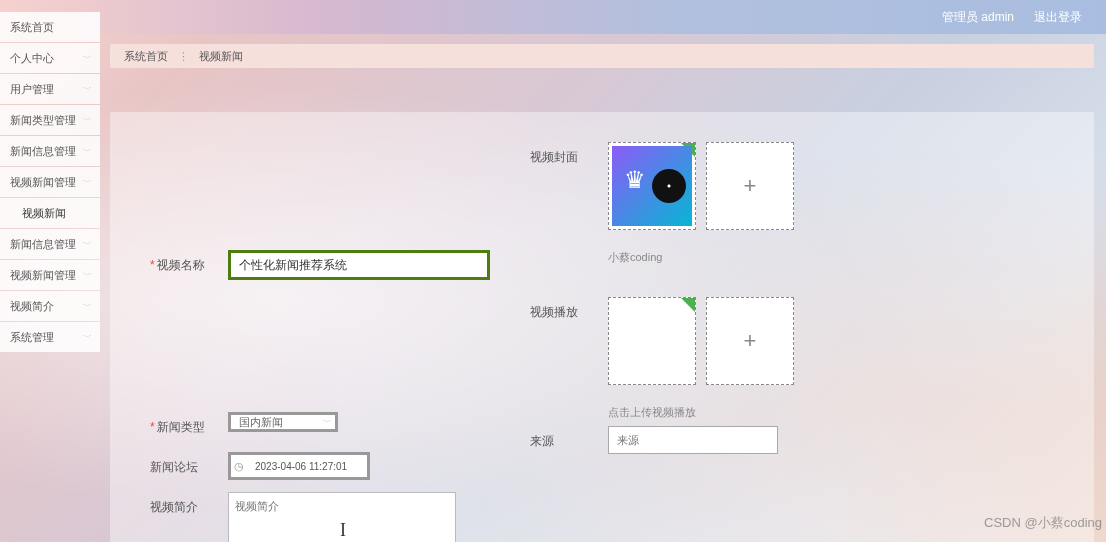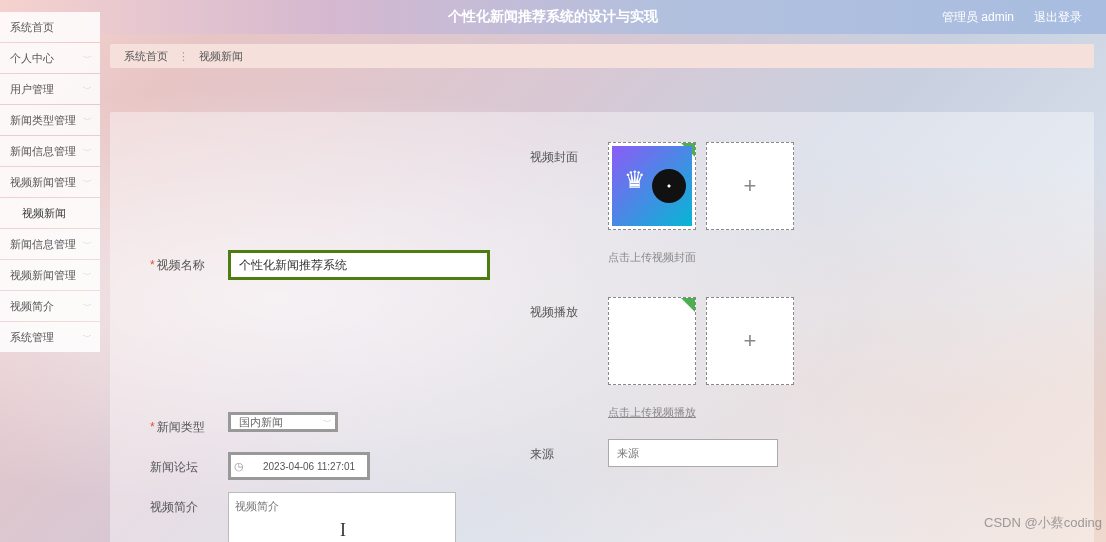--- a/index.html
+++ b/index.html
@@ -134,21 +134,21 @@
       position: absolute;
       right: 6px; top: 50%; transform: translateY(-50%);
       color: #aaa;
       font-size: 9px;
       pointer-events: none;
     }
     .date-wrap {
       position: relative;
       flex: 0 0 142px;
     }
-    .date-wrap .form-input { width: 100%; padding-left: 32px; font-size: 10px; color: #555; height: 28px; border-color: #999; }
+    .date-wrap .form-input { width: 100%; padding-left: 24px; font-size: 10px; color: #555; height: 28px; border-color: #999; }
     .date-wrap .clock {
       position: absolute;
       left: 6px; top: 50%; transform: translateY(-50%);
       color: #999;
       font-size: 11px;
       pointer-events: none;
     }
     .textarea {
       flex: 1;
       max-width: 228px;
@@ -244,21 +244,20 @@
       font-size: 13px;
       z-index: 5;
       pointer-events: none;
     }
   </style>
 </head>
 <body>
 <div class="bg-overlay"></div>
 
 <div class="topbar">
-  <div class="topbar-title">个性化新闻推荐系统的设计与实现</div>
   <div class="topbar-right">
     <span>管理员 admin</span>
     <span>退出登录</span>
   </div>
 </div>
 
 <div class="sidebar">
   <div class="side-item">
     <span>系统首页</span>
   </div>
@@ -366,36 +365,36 @@
             <div class="thumb">
               <div class="disc"></div>
               <div class="char">♛</div>
             </div>
           </div>
           <div class="upload-box">
             <span class="plus">+</span>
           </div>
         </div>
       </div>
-      <div class="hint" style="margin-left:78px;">点击上传视频封面</div>
+      <div class="hint" style="margin-left:78px;">小蔡coding</div>
 
       <div class="form-row">
         <div class="form-label">
           <span>视频播放</span>
         </div>
         <div class="upload-row">
           <div class="upload-box">
             <div class="corner"></div>
           </div>
           <div class="upload-box">
             <span class="plus">+</span>
           </div>
         </div>
       </div>
-      <div class="hint" style="margin-left:78px; margin-bottom:19px;text-decoration:underline;">点击上传视频播放</div>
+      <div class="hint" style="margin-left:78px; margin-bottom:6px;">点击上传视频播放</div>
 
       <div class="form-row">
         <div class="form-label">
           <span>来源</span>
         </div>
         <input class="source-input" placeholder="来源" style="">
       </div>
 
     </div>
 

